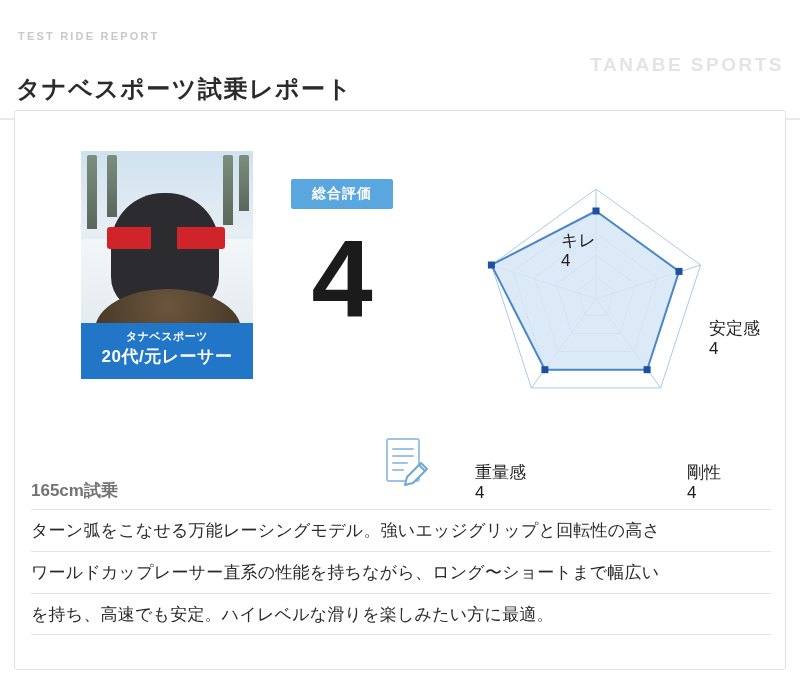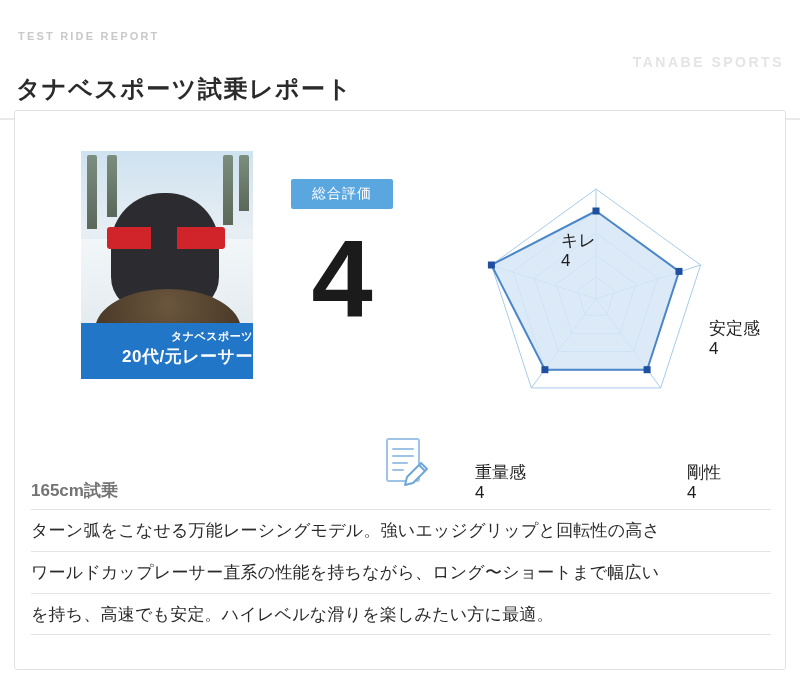--- a/index.html
+++ b/index.html
@@ -37,21 +37,21 @@
     left: 16px; top: 47px;
     font-size: 24px;
     font-weight: bold;
     letter-spacing: 1.5px;
     color: #2b2b2b;
     margin-top: 26px;
   }
   .header-brand {
     position: absolute;
     right: 16px; top: 54px;
-    font-size: 14px;
+    font-size: 19px;
     font-weight: bold;
     letter-spacing: 2.5px;
     color: #e4e4e4;
   }
 
   
   .card {
     position: absolute;
     left: 14px; top: 110px;
     width: 772px; height: 560px;
@@ -107,21 +107,21 @@
     width: 26px; height: 30px;
     background: #2c2c30;
     border-radius: 3px;
   }
   .photo-caption {
     position: absolute;
     left: 0; bottom: 0;
     width: 172px; height: 56px;
     background: #2176c7;
     color: #fff;
-    text-align: right;
+    text-align: center;
   }
   .photo-caption .shop {
     font-size: 11px;
     font-weight: bold;
     letter-spacing: .5px;
     margin-top: 6px;
   }
   .photo-caption .who {
     font-size: 17px;
     font-weight: bold;
@@ -130,21 +130,21 @@
   }
 
   
   .score-badge {
     position: absolute;
     left: 276px; top: 68px;
     width: 102px; height: 30px;
     background: #5aa7e0;
     color: #ffffff;
     font-size: 14px;
-    font-weight: normal;
+    font-weight: bold;
     letter-spacing: 1px;
     display: flex;
     align-items: center;
     justify-content: center;
     border-radius: 2px;
   }
   .score-value {
     position: absolute;
     left: 276px; top: 108px;
     width: 102px;

